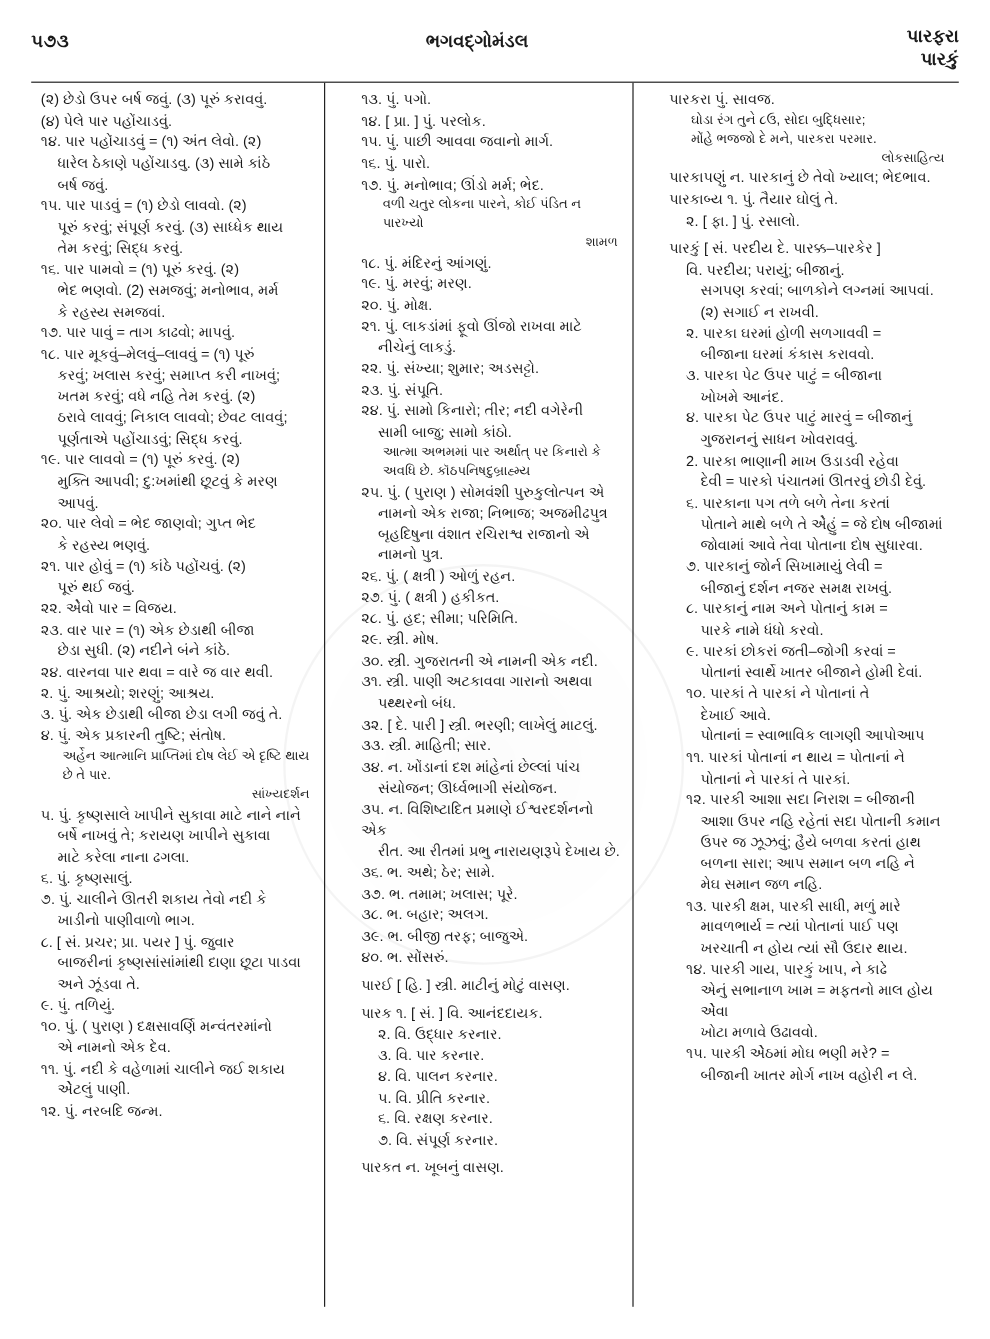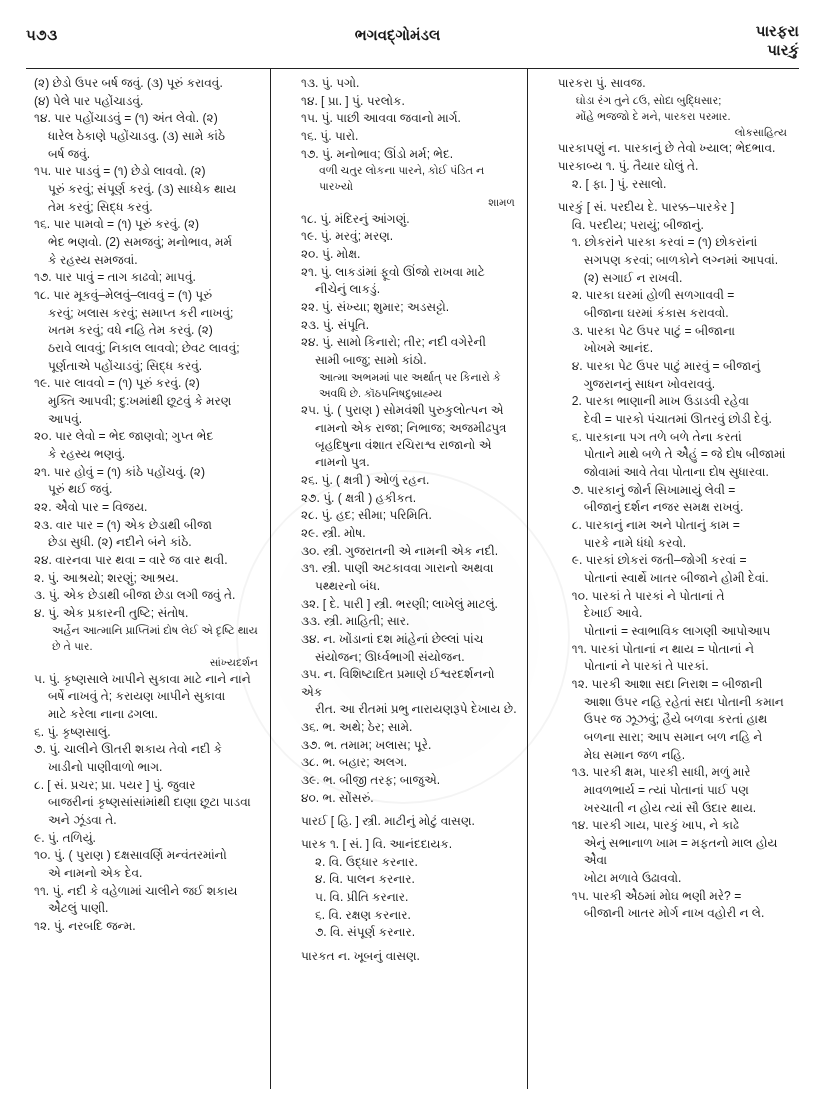--- a/index.html
+++ b/index.html
@@ -203,39 +203,39 @@
         <p class="ent">૩૬. ભ. અથે; ઠેર; સામે.</p>
         <p class="ent">૩૭. ભ. તમામ; ખલાસ; પૂરે.</p>
         <p class="ent">૩૮. ભ. બહાર; અલગ.</p>
         <p class="ent">૩૯. ભ. બીજી તરફ; બાજુએ.</p>
         <p class="ent">૪૦. ભ. સોંસરું.</p>
         <p class="ent spacer"></p>
         <p class="ent headword">પારઈ [ હિ. ] સ્ત્રી. માટીનું મોટું વાસણ.</p>
         <p class="ent spacer"></p>
         <p class="ent headword">પારક ૧. [ સં. ] વિ. આનંદદાયક.</p>
         <p class="ent ind1">૨. વિ. ઉદ્ધાર કરનાર.</p>
+        <p class="ent ind1">૩. વિ. પાર કરનાર.</p>
         <p class="ent ind1">૪. વિ. પાલન કરનાર.</p>
         <p class="ent ind1">૫. વિ. પ્રીતિ કરનાર.</p>
         <p class="ent ind1">૬. વિ. રક્ષણ કરનાર.</p>
         <p class="ent ind1">૭. વિ. સંપૂર્ણ કરનાર.</p>
         <p class="ent spacer"></p>
         <p class="ent headword">પારકત ન. ખૂબનું વાસણ.</p>
       </div>
     <div class="col c3" id="col3">
         <p class="ent headword">પારકરા પું. સાવજ.</p>
         <p class="ent quote small">ઘોડા રંગ તુને ૮ઉ, સોદા બુદ્ધિસાર;</p>
         <p class="ent quote small">મોંહે ભજજો દે મને, પારકરા પરમાર.</p>
         <p class="ent src">લોકસાહિત્ય</p>
         <p class="ent headword">પારકાપણું ન. પારકાનું છે તેવો ખ્યાલ; ભેદભાવ.</p>
         <p class="ent headword">પારકાબ્ય ૧. પું. તૈયાર ઘોલું તે.</p>
         <p class="ent ind1">૨. [ ફા. ] પું. રસાલો.</p>
         <p class="ent spacer"></p>
         <p class="ent headword">પારકું [ સં. પરદીય દે. પારક્ક–પારકેર ]</p>
         <p class="ent ind1">વિ. પરદીય; પરાયું; બીજાનું.</p>
-        <p class="ent ind1">૧. છોકરાંને પારકા કરવાં = (૧) છોકરાંનાં</p>
         <p class="ent ind2">સગપણ કરવાં; બાળકોને લગ્નમાં આપવાં.</p>
         <p class="ent ind2">(૨) સગાઈ ન રાખવી.</p>
         <p class="ent ind1">૨. પારકા ઘરમાં હોળી સળગાવવી =</p>
         <p class="ent ind2">બીજાના ઘરમાં કંકાસ કરાવવો.</p>
         <p class="ent ind1">૩. પારકા પેટ ઉપર પાટું = બીજાના</p>
         <p class="ent ind2">ખોખમે આનંદ.</p>
         <p class="ent ind1">૪. પારકા પેટ ઉપર પાટું મારવું = બીજાનું</p>
         <p class="ent ind2">ગુજરાનનું સાધન ખોવરાવવું.</p>
         <p class="ent ind1">2. પારકા ભાણાની માખ ઉડાડવી રહેવા</p>
         <p class="ent ind2">દેવી = પારકો પંચાતમાં ઊતરવું છોડી દેવું.</p>

